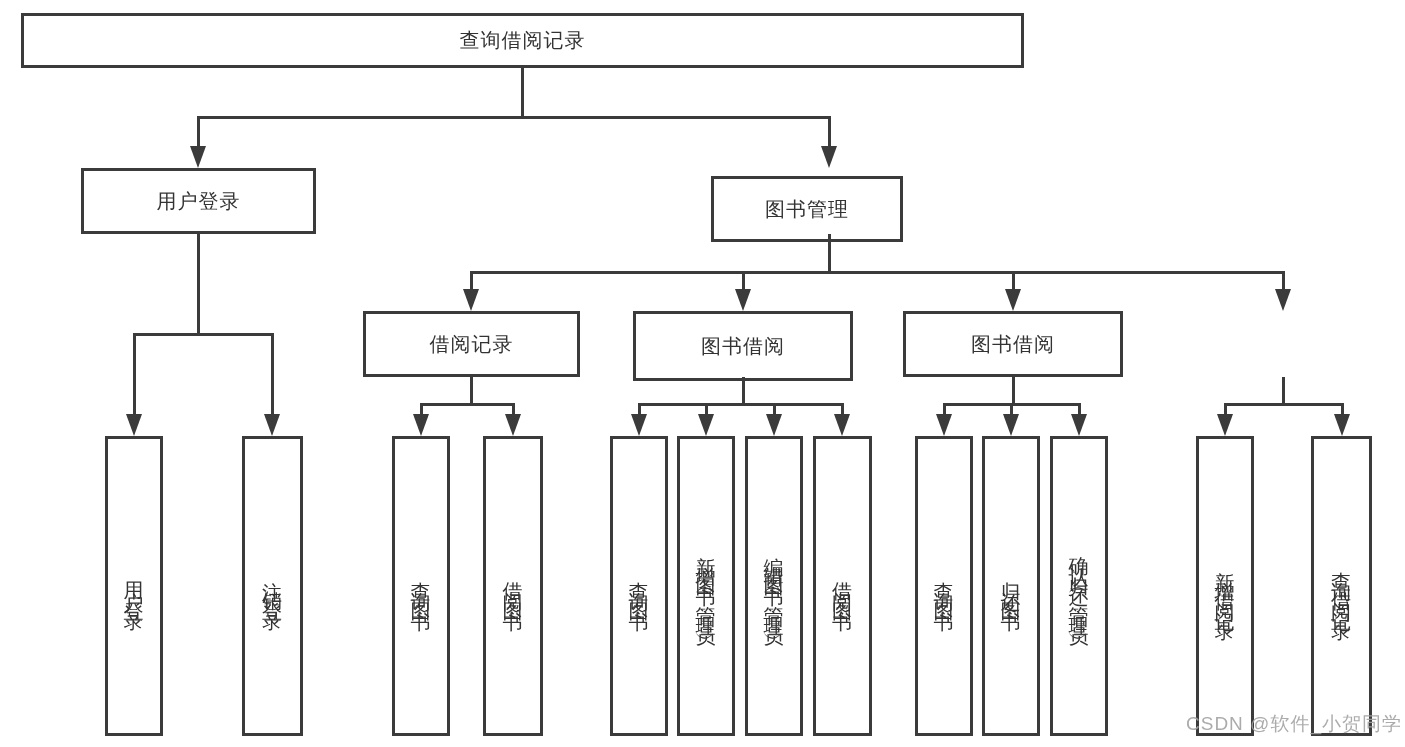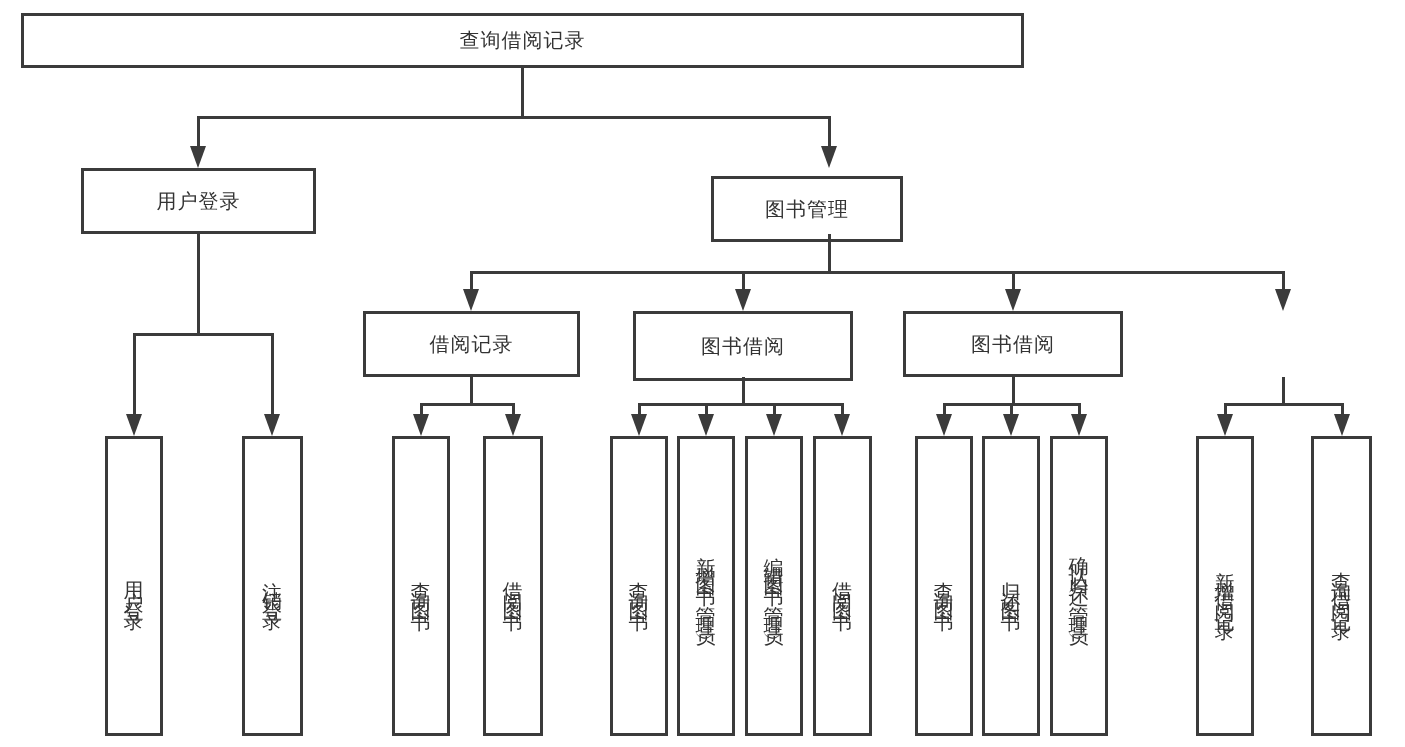--- a/index.html
+++ b/index.html
@@ -128,14 +128,15 @@
   <div class="ah" style="left:1003px;top:414px"></div>
   <div class="ah" style="left:1071px;top:414px"></div>
 
   <div class="vl" style="left:1281.5px;top:377px;height:29px"></div>
   <div class="hl" style="left:1223.5px;top:403px;width:120px"></div>
   <div class="vl" style="left:1223.5px;top:403px;height:15px"></div>
   <div class="vl" style="left:1340.5px;top:403px;height:15px"></div>
   <div class="ah" style="left:1217px;top:414px"></div>
   <div class="ah" style="left:1334px;top:414px"></div>
 
+  <div class="watermark">CSDN @软件_小贺同学</div>
 
 </div>
 
 </body></html>

